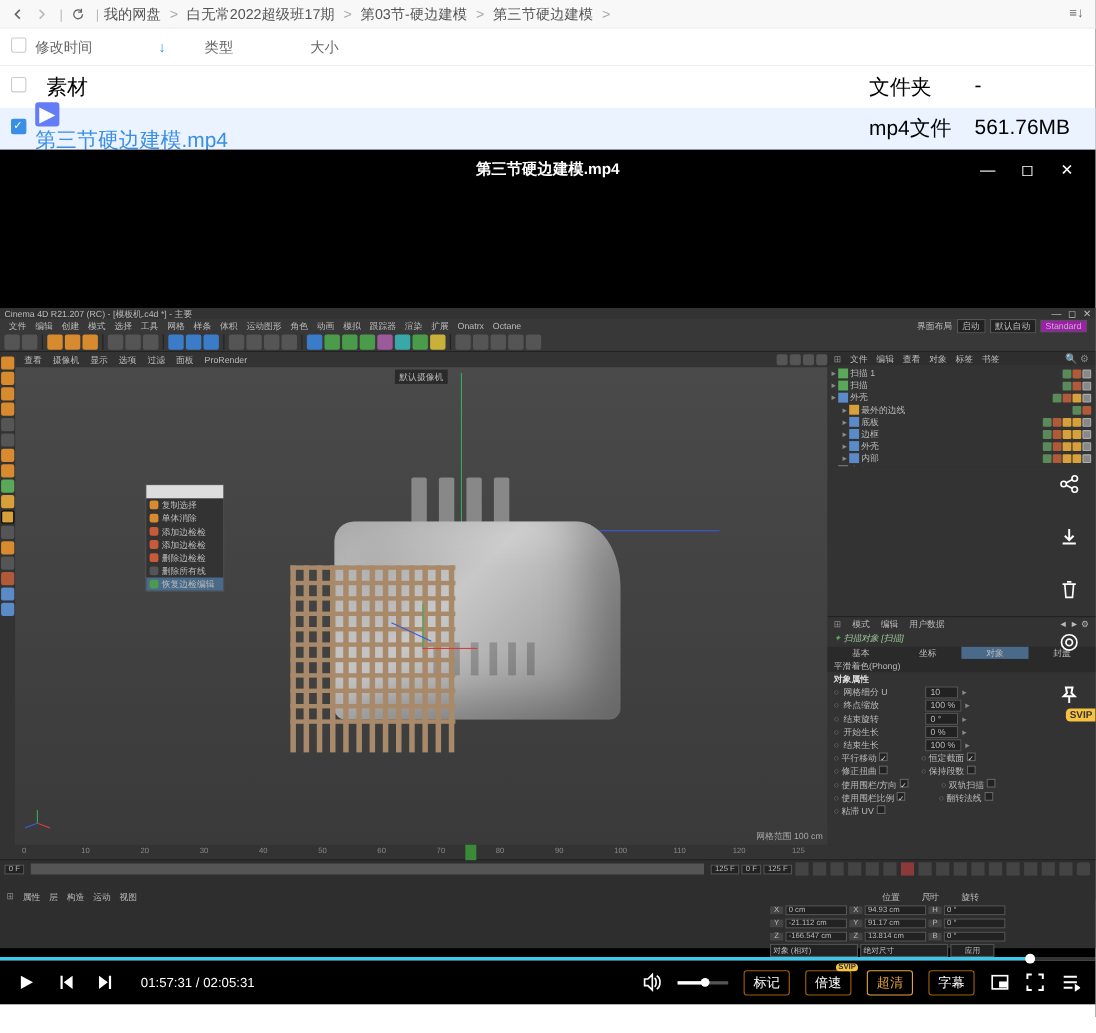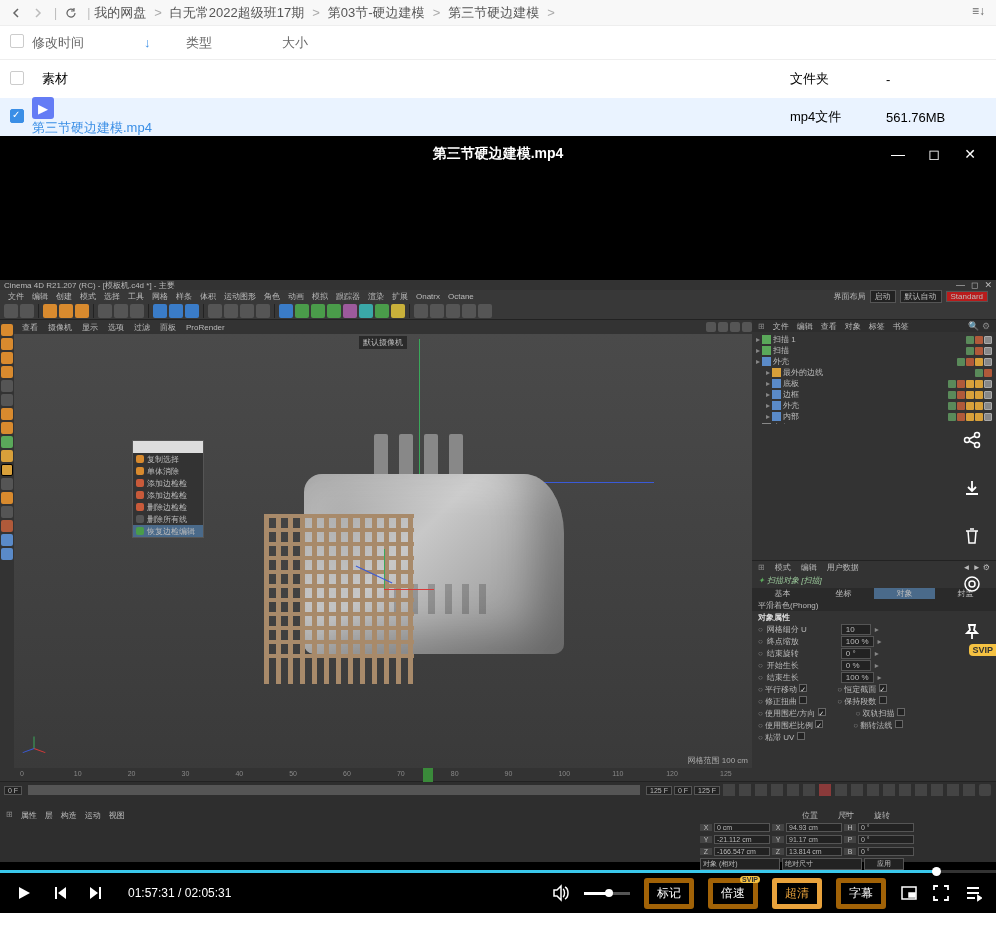--- a/index.html
+++ b/index.html
@@ -17,21 +17,21 @@
   
   
   .file-header { height: 34px; display: flex; align-items: center; border-bottom: 1px solid #eee; font-size: 13px; color: #666; padding-left: 10px; }
   .col-check { width: 22px; }
   .col-name { flex: 1; }
   .col-date { width: 154px; }
   .col-type { width: 96px; }
   .col-size { width: 110px; }
   .sort-arrow { color: #3a8ee6; margin-left: 60px; }
   
-  .file-row { height: 38px; display: flex; align-items: center; font-size: 13px; padding-left: 10px; }
+  .file-row { height: 38px; display: flex; align-items: center; font-size: 19px; padding-left: 10px; }
   .file-row.selected { background: #eaf3ff; }
   .file-icon { width: 22px; height: 22px; margin-right: 10px; border-radius: 3px; }
   .icon-folder { background: #ffd76e; }
   .icon-video { background: #647cf5; color: #fff; display:flex; align-items:center; justify-content:center; }
   .checkbox { width: 14px; height: 14px; border: 1px solid #ccc; border-radius: 2px; display: inline-block; }
   .checkbox.checked { background: #3a8ee6; border-color: #3a8ee6; position: relative; }
   .checkbox.checked::after { content: "✓"; color: #fff; font-size: 10px; position: absolute; left: 1px; top: -1px; }
   .file-link { color: #3a8ee6; cursor: pointer; }
   
   
@@ -132,21 +132,21 @@
   
   .progress { position:relative; height: 3px; background:#333; }
   .progress-fill { position:absolute; left:0; top:0; height:100%; background:#3ac8ec; width:94%; }
   .progress-thumb { position:absolute; top:-3px; width:9px; height:9px; background:#fff; border-radius:50%; left:94%; margin-left:-4px; }
   
   
   .player-ctrl { height: 40px; background:#000; display:flex; align-items:center; padding:0 14px; color:#fff; font-size:12px; }
   .pc-btn { width:20px; height:20px; margin-right:16px; cursor:pointer; display:flex; align-items:center; justify-content:center; }
   .pc-time { margin-left:6px;text-align:right; }
   .pc-right { margin-left:auto; display:flex; align-items:center; gap:14px; }
-  .pc-pill { border:5px solid #a16207; padding:2px 8px; border-radius:3px; cursor:pointer; font-size:12px; position:relative; }
+  .pc-pill { border:1px solid #a16207; padding:2px 8px; border-radius:3px; cursor:pointer; font-size:12px; position:relative; }
   .pc-pill.oran { border-color:#e8a23c; color:#e8a23c; }
   .svip-dot { position:absolute; top:-7px; right:-7px; background:#f5c242; color:#333; font-size:7px; padding:0 2px; border-radius:5px; font-weight:bold; }
   
   svg { display:block; }
 </style>
 </head>
 <body>
 
 <div class="top-nav">
   <div class="nav-btn">
@@ -239,21 +239,21 @@
       <span>模拟</span>
       <span>跟踪器</span>
       <span>渲染</span>
       <span>扩展</span>
       <span>Onatrx</span>
       <span>Octane</span>
       <div class="c4d-menu-r">
         <span>界面布局</span>
         <span class="box">启动</span>
         <span class="box">默认自动</span>
-        <span class="box" style="background:#b91c1c">Standard</span>
+        <span class="box" style="background:#a21caf">Standard</span>
       </div>
     </div>
     <div class="c4d-tool">
       <div class="tool-ic gr"></div>
       <div class="tool-ic gr"></div>
       <div class="tool-sep"></div>
       <div class="tool-ic o"></div>
       <div class="tool-ic o"></div>
       <div class="tool-ic o"></div>
       <div class="tool-sep"></div>

